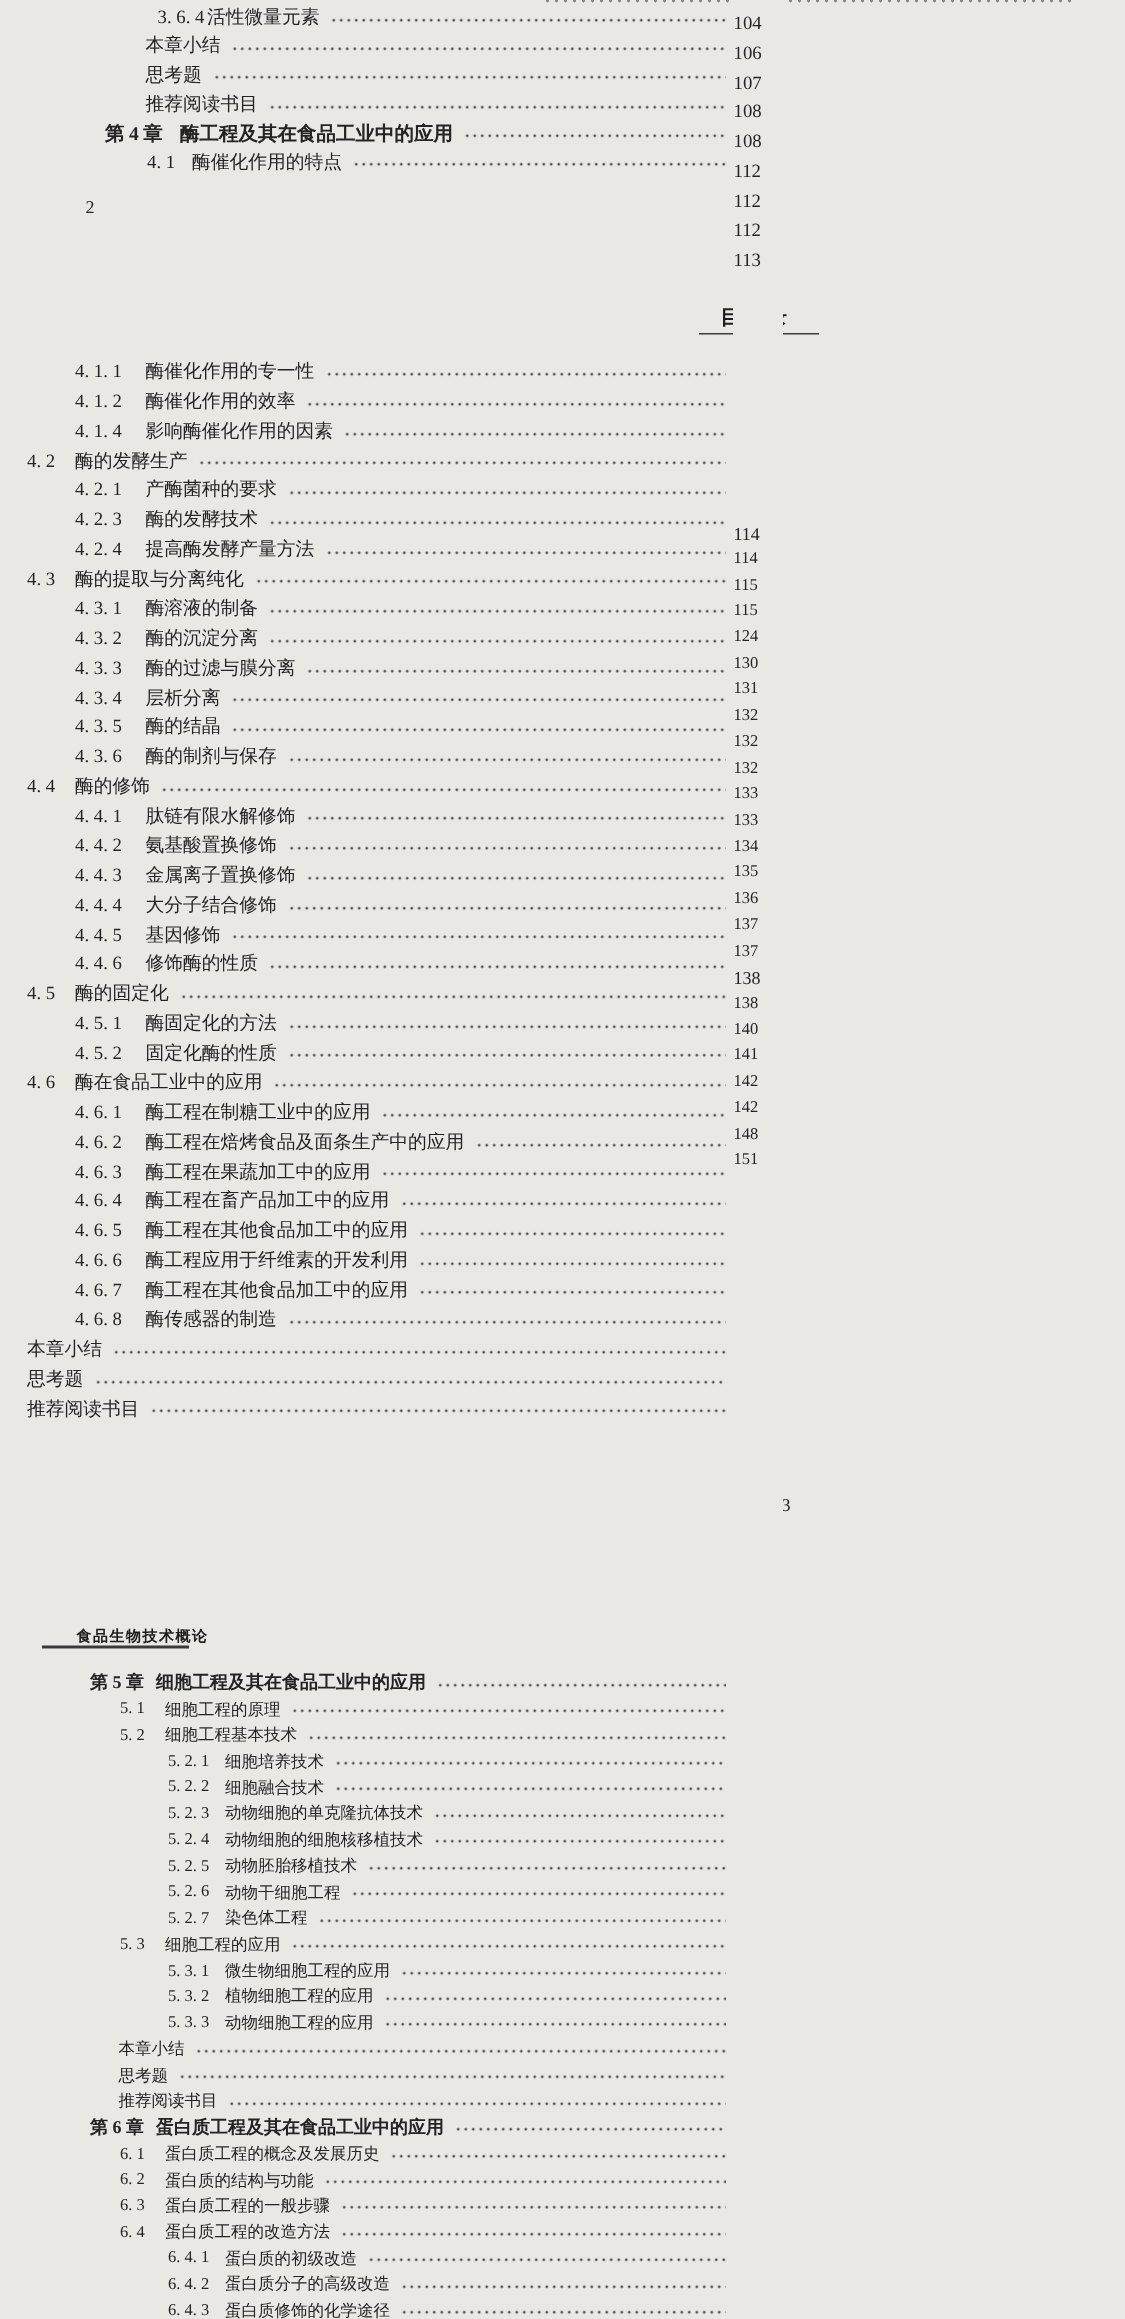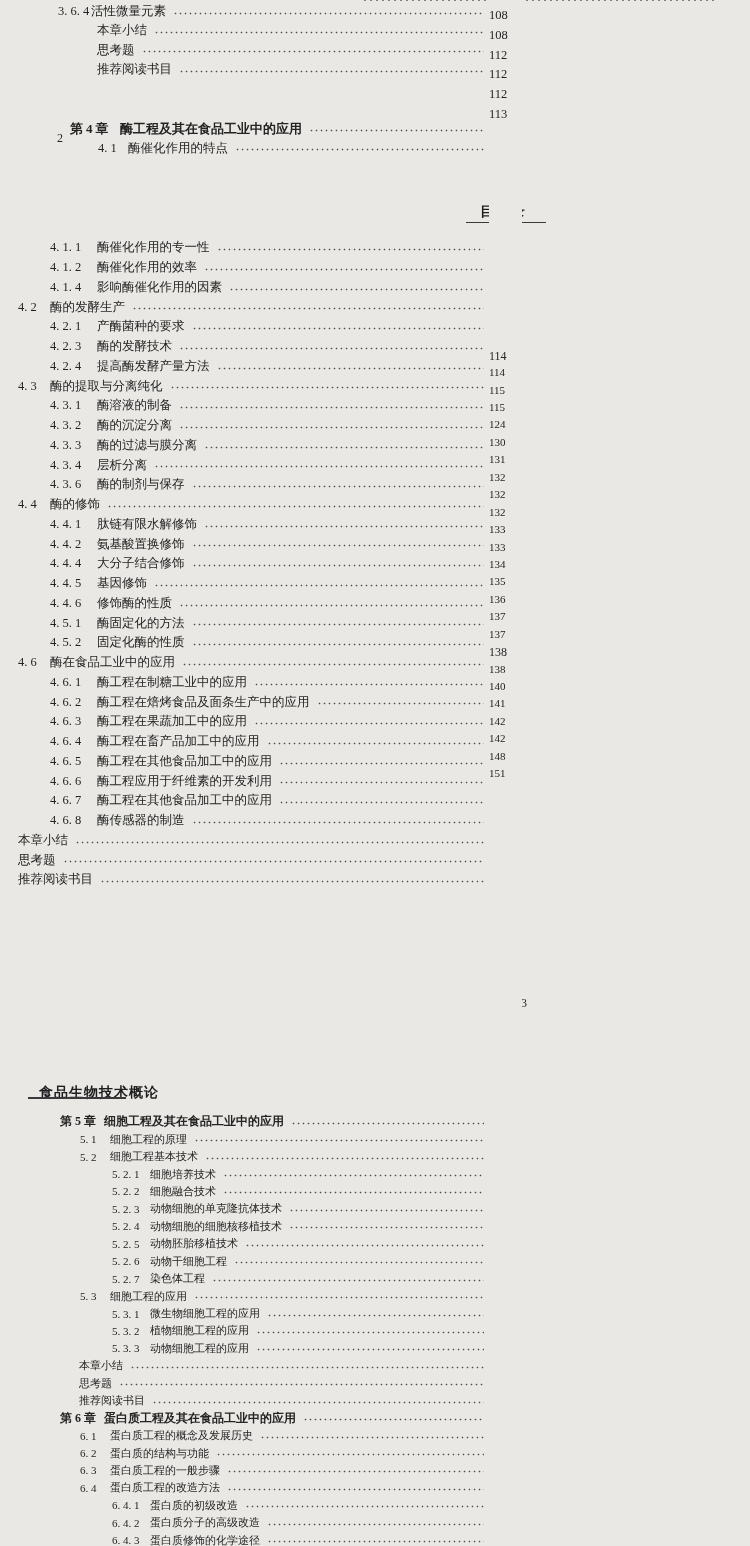--- a/index.html
+++ b/index.html
@@ -45,22 +45,22 @@
     background-repeat:repeat-x;
     background-position:0 62%;
   }
   .row .page{flex:0 0 auto;width:33px;text-align:left;}
   .row.chapter .num,.row.chapter .title{font-weight:bold;}
   .row.chapter .num{letter-spacing:3px;}
 
   
   .frag-top .rows{top:2px;}
   .frag-top .row{height:19.3px;font-size:12.5px;}
-  .frag-top .row.chapter{font-size:13px;margin-top:40px;}
-  .frag-top .row.l3{padding-left:58px;}
+  .frag-top .row.chapter{font-size:13px;}
+  .frag-top .row.l3{padding-left:105px;}
   .frag-top .row.l3 .num{width:33px;}
   .frag-top .row.l2{padding-left:98px;}
   .frag-top .row.l2 .num{width:30px;}
   .frag-top .row.plain{padding-left:97px;}
   .frag-top .row.chapter{padding-left:70px;}
   .frag-top .row.chapter .num{width:50px;}
   .folio-top{
     position:absolute;left:57px;top:131px;
     font-size:12px;
   }
@@ -82,22 +82,22 @@
   .frag-mid .row.l3{padding-left:50px;}
   .frag-mid .row.l3 .num{width:47px;}
   .frag-mid .row.plain{padding-left:18px;}
   .folio-mid{
     position:absolute;left:521px;top:996px;
     font-size:12px;
   }
 
   
   .bot-header{
-    position:absolute;left:39px;top:1084px;
-    font-size:14px;font-weight:bold;
+    position:absolute;left:51px;top:1084px;
+    font-size:10px;font-weight:bold;
     letter-spacing:1px;
     color:#1e1e1e;
     font-family:"Liberation Sans","DejaVu Sans",sans-serif;
   }
   .bot-header-rule{
     position:absolute;left:28px;top:1097px;
     width:98px;height:1.6px;
     background:#3a3a3a;
   }
   .frag-bot .rows{top:1113px;}
@@ -226,20 +226,26 @@
           <span class="dots"></span>
           <span class="page">91</span>
         </div>
         <div class="row l3">
           <span class="num">4. 3. 4</span>
           <span class="title">层析分离</span>
           <span class="dots"></span>
           <span class="page">93</span>
         </div>
         <div class="row l3">
+          <span class="num">4. 3. 5</span>
+          <span class="title">酶的结晶</span>
+          <span class="dots"></span>
+          <span class="page">95</span>
+        </div>
+        <div class="row l3">
           <span class="num">4. 3. 6</span>
           <span class="title">酶的制剂与保存</span>
           <span class="dots"></span>
           <span class="page">95</span>
         </div>
         <div class="row l2">
           <span class="num">4. 4</span>
           <span class="title">酶的修饰</span>
           <span class="dots"></span>
           <span class="page">96</span>
@@ -250,36 +256,48 @@
           <span class="dots"></span>
           <span class="page">96</span>
         </div>
         <div class="row l3">
           <span class="num">4. 4. 2</span>
           <span class="title">氨基酸置换修饰</span>
           <span class="dots"></span>
           <span class="page">97</span>
         </div>
         <div class="row l3">
+          <span class="num">4. 4. 3</span>
+          <span class="title">金属离子置换修饰</span>
+          <span class="dots"></span>
+          <span class="page">97</span>
+        </div>
+        <div class="row l3">
           <span class="num">4. 4. 4</span>
           <span class="title">大分子结合修饰</span>
           <span class="dots"></span>
           <span class="page">97</span>
         </div>
         <div class="row l3">
           <span class="num">4. 4. 5</span>
           <span class="title">基因修饰</span>
           <span class="dots"></span>
           <span class="page">97</span>
         </div>
         <div class="row l3">
           <span class="num">4. 4. 6</span>
           <span class="title">修饰酶的性质</span>
           <span class="dots"></span>
           <span class="page">98</span>
+        </div>
+        <div class="row l2">
+          <span class="num">4. 5</span>
+          <span class="title">酶的固定化</span>
+          <span class="dots"></span>
+          <span class="page">99</span>
         </div>
         <div class="row l3">
           <span class="num">4. 5. 1</span>
           <span class="title">酶固定化的方法</span>
           <span class="dots"></span>
           <span class="page">100</span>
         </div>
         <div class="row l3">
           <span class="num">4. 5. 2</span>
           <span class="title">固定化酶的性质</span>

